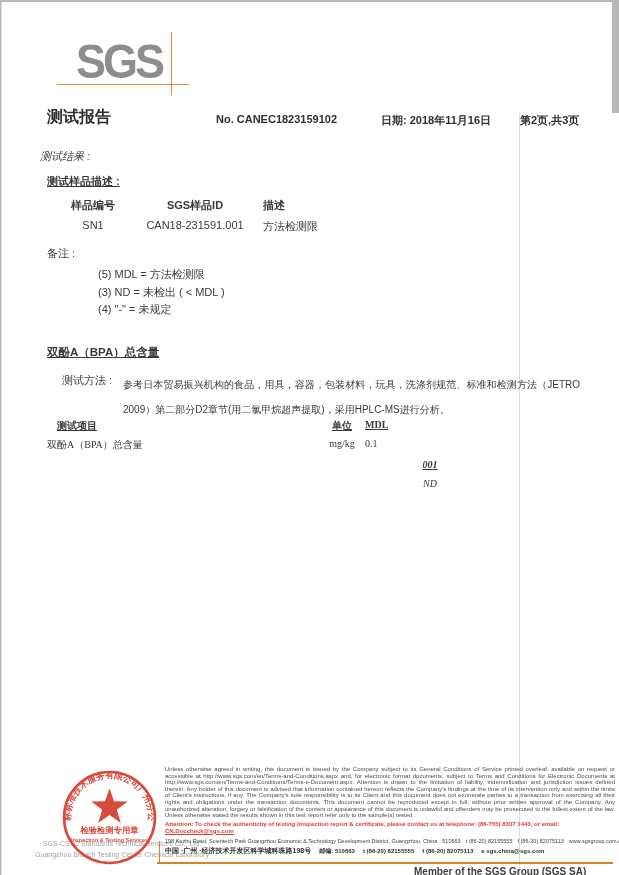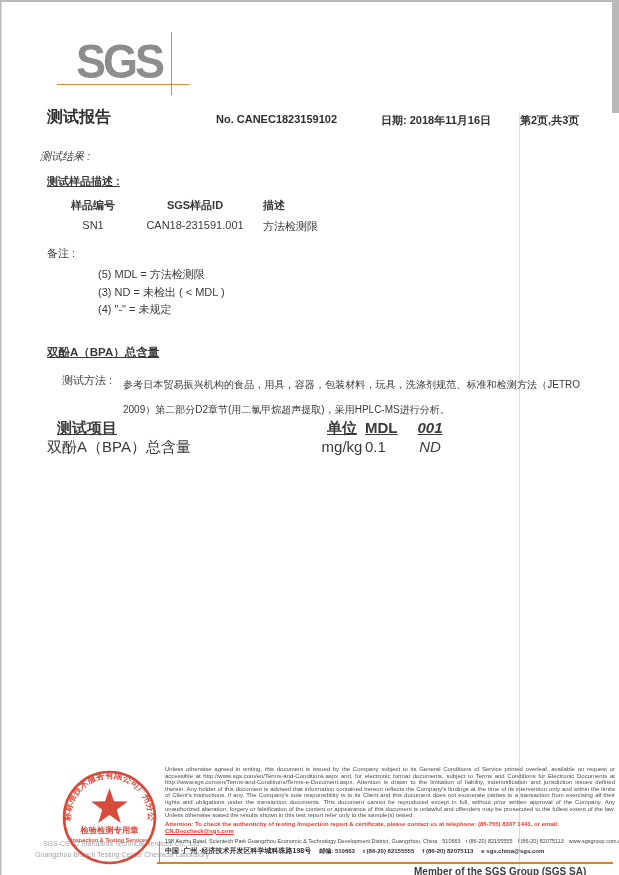--- a/index.html
+++ b/index.html
@@ -29,28 +29,28 @@
   .sample-table td{padding:0 0 6px 0;vertical-align:top;}
   .sample-table .c1{width:92px;text-align:center;}
   .sample-table .c2{width:112px;text-align:center;}
   .sample-table .c3{padding-left:12px;text-align:left;}
   .sample-table .hrow td{font-weight:bold;}
   
   .notes{position:absolute;left:96px;top:264px;font-size:11px;line-height:17.5px;}
   
   .method-text{position:absolute;left:121px;top:370px;width:457px;font-size:10px;line-height:25px;text-align:justify;}
   
-  .rt{position:absolute;font-size:15px;}
+  .rt{position:absolute;font-size:10px;font-family:Liberation Serif, serif;}
   .rt.hd{top:417px;font-weight:bold;}
   .rt.rw{top:436px;}
   .col-item-h{left:55px;}
   .col-item{left:45px;}
   .col-unit{left:318px;width:44px;text-align:center;}
   .col-mdl{left:363px;width:40px;}
-  .col-001{left:408px;width:40px;text-align:center;font-style:italic;}
+  .col-001{left:408px;width:40px;text-align:center;font-style:italic;margin-top:40px;}
   
   .stamp{position:absolute;left:58px;top:766px;width:99px;height:99px;z-index:3;opacity:.92;}
   .company{position:absolute;left:28px;top:836px;width:184px;text-align:center;font-size:7px;
     line-height:11px;color:#a3a3a3;z-index:1;}
   .foot-col{position:absolute;left:163px;top:764px;width:450px;z-index:2;}
   .disclaimer{font-size:6px;line-height:6.6px;text-align:justify;color:#4d4d4d;margin:0;}
   .attention{font-size:6px;line-height:7px;font-weight:bold;color:#e23b2e;margin:2px 0 0 0;}
   .addr1{display:flex;gap:5px;align-items:baseline;margin-top:3px;font-size:5.5px;color:#3f3f3f;white-space:nowrap;}
   .addr2{display:flex;gap:8px;align-items:baseline;margin-top:2px;font-size:7px;font-weight:bold;color:#2f2f2f;white-space:nowrap;}
   .addr2 .sm{font-size:6px;}

